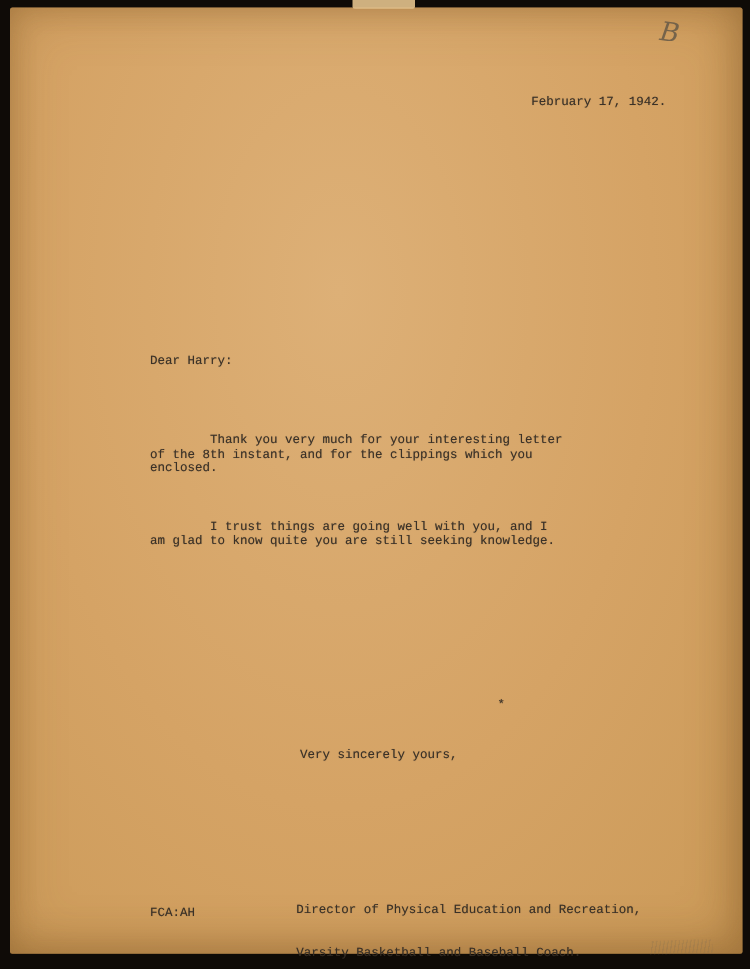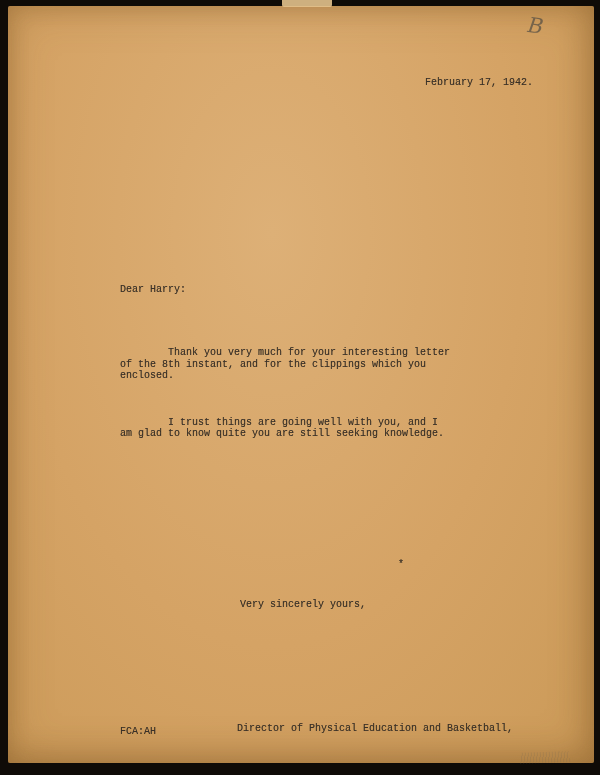--- a/index.html
+++ b/index.html
@@ -112,18 +112,19 @@
 am glad to know quite you are still seeking knowledge.</p>
   </div>
 
   <div class="txt stray-mark">*</div>
 
   <div class="txt closing">Very sincerely yours,</div>
 
   <div class="txt initials">FCA:AH</div>
 
   <div class="txt titleblock">
-    <div>Director of Physical Education and Basketball,</div>
+    <div>Director of Physical Education and Recreation,</div>
+    <div>Varsity Basketball and Baseball Coach.</div>
   </div>
 
   <div class="smudge"></div>
 
 </div>
 
 </body></html>

